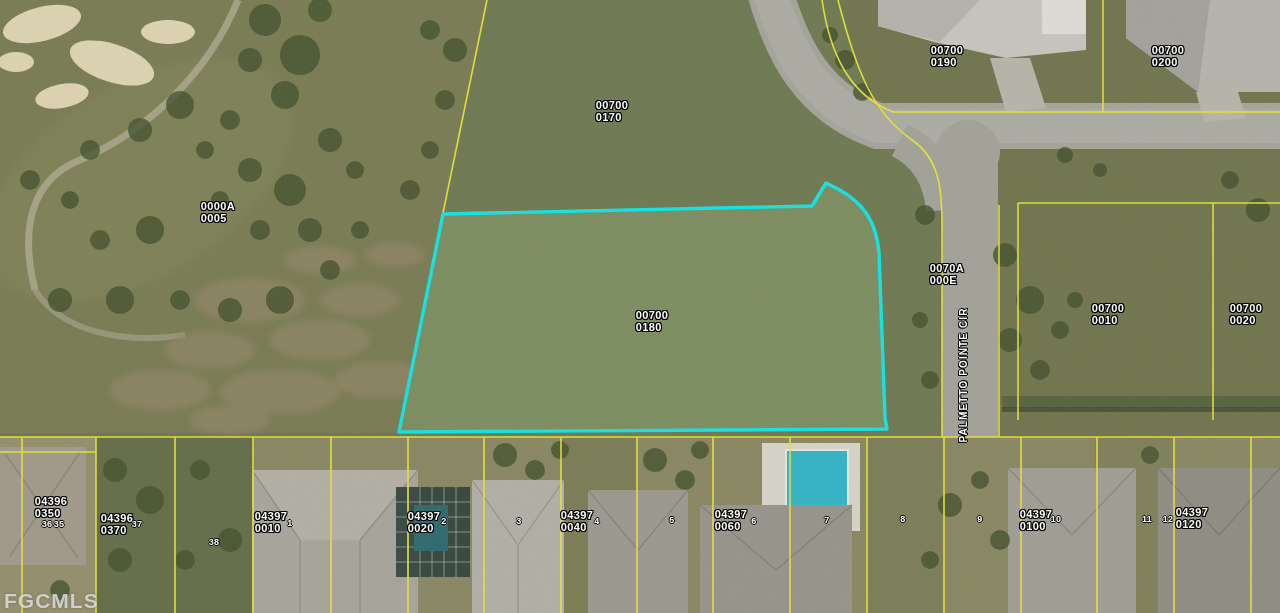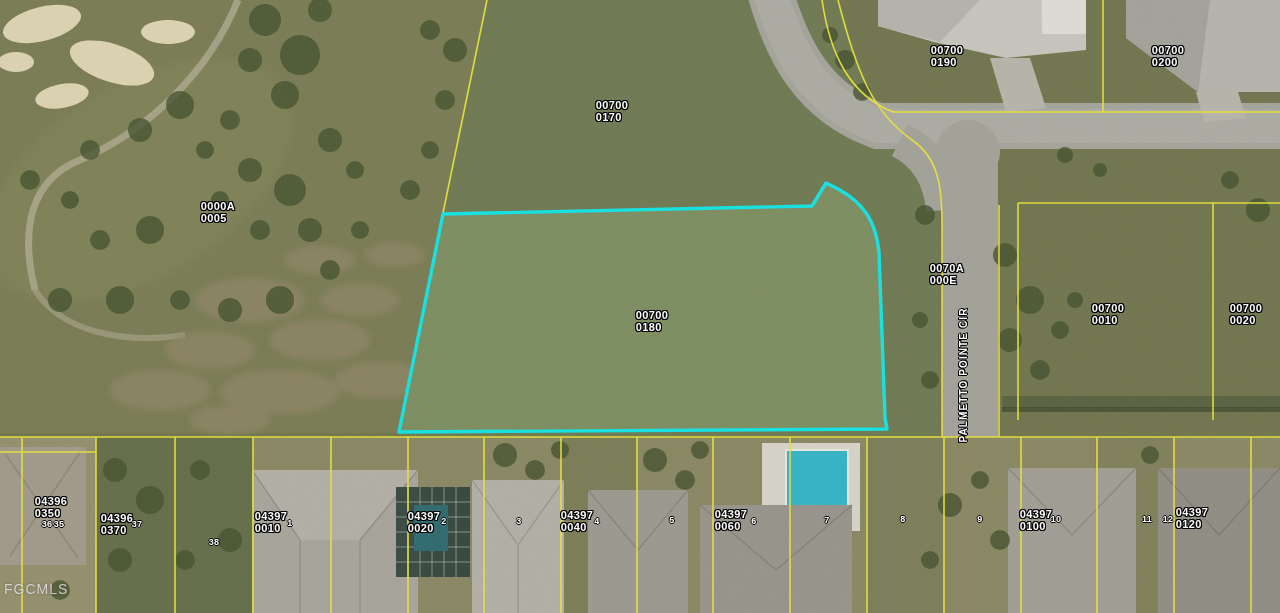--- a/index.html
+++ b/index.html
@@ -12,21 +12,21 @@
           white-space:pre;
           text-shadow:-1px 0 0 #000,1px 0 0 #000,0 -1px 0 #000,0 1px 0 #000,
                       -1px -1px 0 #000,1px 1px 0 #000,-1px 1px 0 #000,1px -1px 0 #000;}
   .lotnum{position:absolute;transform:translate(-50%,-50%);font-weight:bold;font-size:9px;
           color:#fff;letter-spacing:.3px;
           text-shadow:-1px 0 0 #000,1px 0 0 #000,0 -1px 0 #000,0 1px 0 #000;}
   .street-label{position:absolute;transform:translate(-50%,-50%) rotate(-90deg);
           font-weight:bold;font-size:10px;letter-spacing:1.1px;color:#fff;white-space:nowrap;
           text-shadow:-1px 0 0 #000,1px 0 0 #000,0 -1px 0 #000,0 1px 0 #000,
                       -1px -1px 0 #000,1px 1px 0 #000;}
-  .watermark{position:absolute;left:4px;bottom:16px;font-size:14px;font-weight:normal;
+  .watermark{position:absolute;left:4px;bottom:0px;font-size:21px;font-weight:bold;
           color:rgba(231,231,231,.82);letter-spacing:1px;
           text-shadow:0 0 2px rgba(50,50,50,.55);}
 </style>
 </head>
 <body>
 
 <div class="stage">
 
 <svg width="1280" height="613" viewBox="0 0 1280 613">
   <defs>

